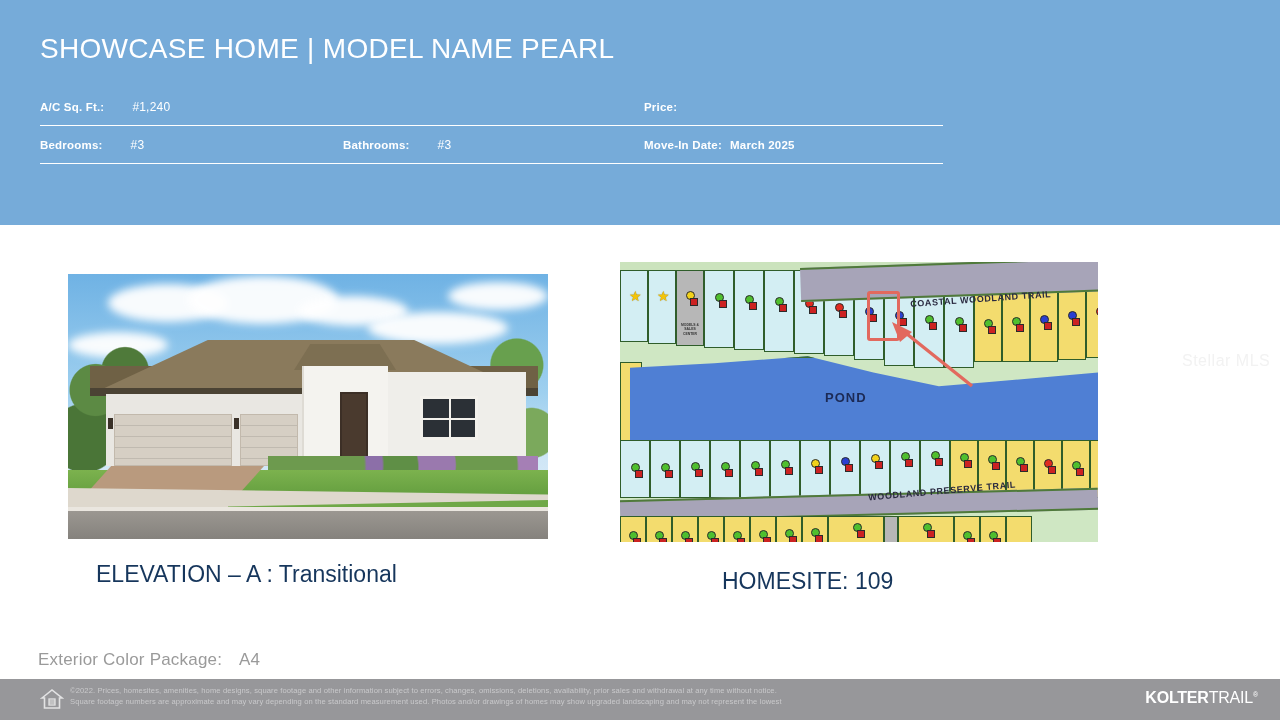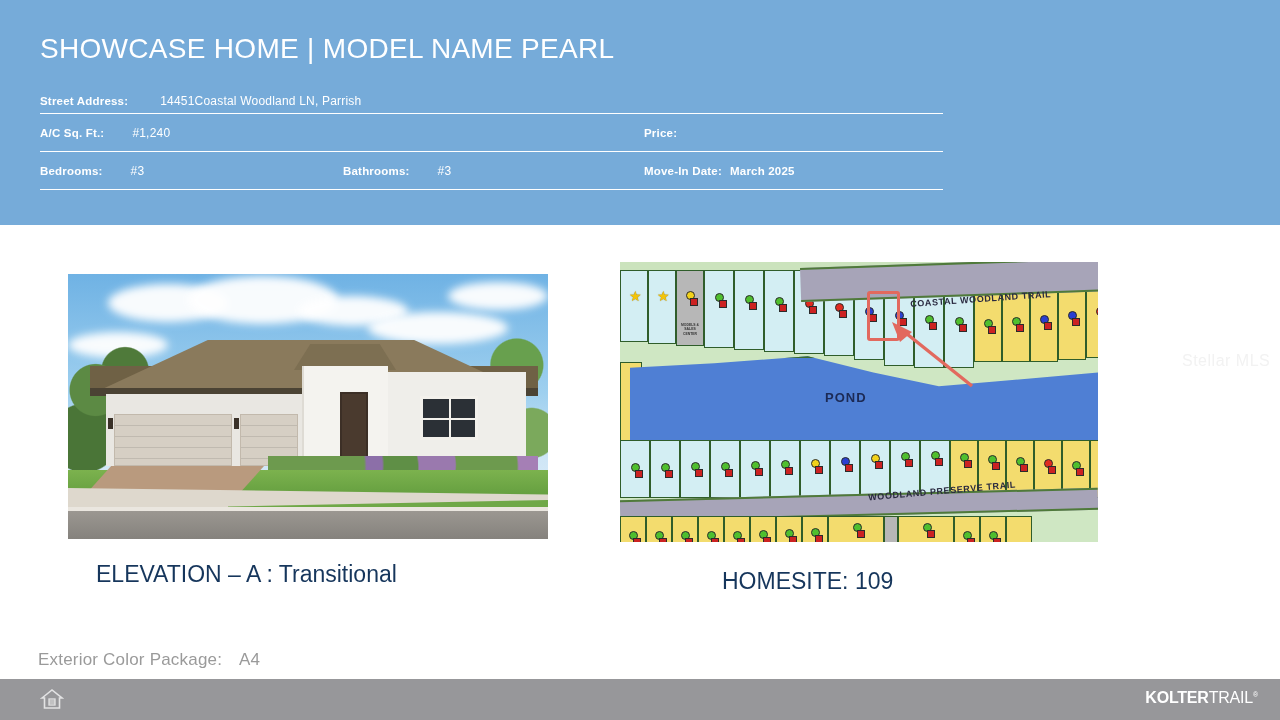--- a/index.html
+++ b/index.html
@@ -263,27 +263,20 @@
   .brand sup{ font-size:7px; vertical-align:super; }
 </style>
 </head>
 <body>
 
 <div class="header-band">
   <div class="page-title">SHOWCASE HOME | MODEL NAME PEARL</div>
 
   <div class="spec-table">
 
-    <div class="spec-row r1">
-      <div class="cell c-a">
-        <span class="spec-lab">Street Address:</span>
-        <span class="gap-md"></span>
-        <span class="spec-val">14451Coastal Woodland LN, Parrish</span>
-      </div>
-    </div>
 
     <div class="spec-row">
       <div class="cell c-a">
         <span class="spec-lab">A/C  Sq. Ft.:</span>
         <span class="gap-sm"></span>
         <span class="spec-val">#1,240</span>
       </div>
       <div class="cell c-c">
         <span class="spec-lab">Price:</span>
         <span class="gap-xs"></span>
@@ -533,18 +526,20 @@
 
 <div class="footer">
   <svg class="eho-icon" viewBox="0 0 24 24">
     <path d="M2 11 L12 3 L22 11 L19.5 11 L19.5 21 L4.5 21 L4.5 11 Z" fill="none" stroke="#e3e3e4" stroke-width="1.6"></path>
     <rect x="9" y="12" width="6" height="6" fill="none" stroke="#e3e3e4" stroke-width="1.3"></rect>
     <line x1="9" y1="14" x2="15" y2="14" stroke="#e3e3e4" stroke-width="1.1"></line>
     <line x1="9" y1="16" x2="15" y2="16" stroke="#e3e3e4" stroke-width="1.1"></line>
   </svg>
 
   <div class="fine-print">
+    <div>©2022. Prices, homesites, amenities, home designs, square footage and other information subject to errors, changes, omissions, deletions, availability, prior sales and withdrawal at any time without notice.</div>
+    <div>Square footage numbers are approximate and may vary depending on the standard measurement used. Photos and/or drawings of homes may show upgraded landscaping and may not represent the lowest</div>
   </div>
 
   <div class="brand">
     <b>KOLTER</b><span class="light">TRAIL</span><sup>®</sup>
   </div>
 </div>
 
 </body></html>

